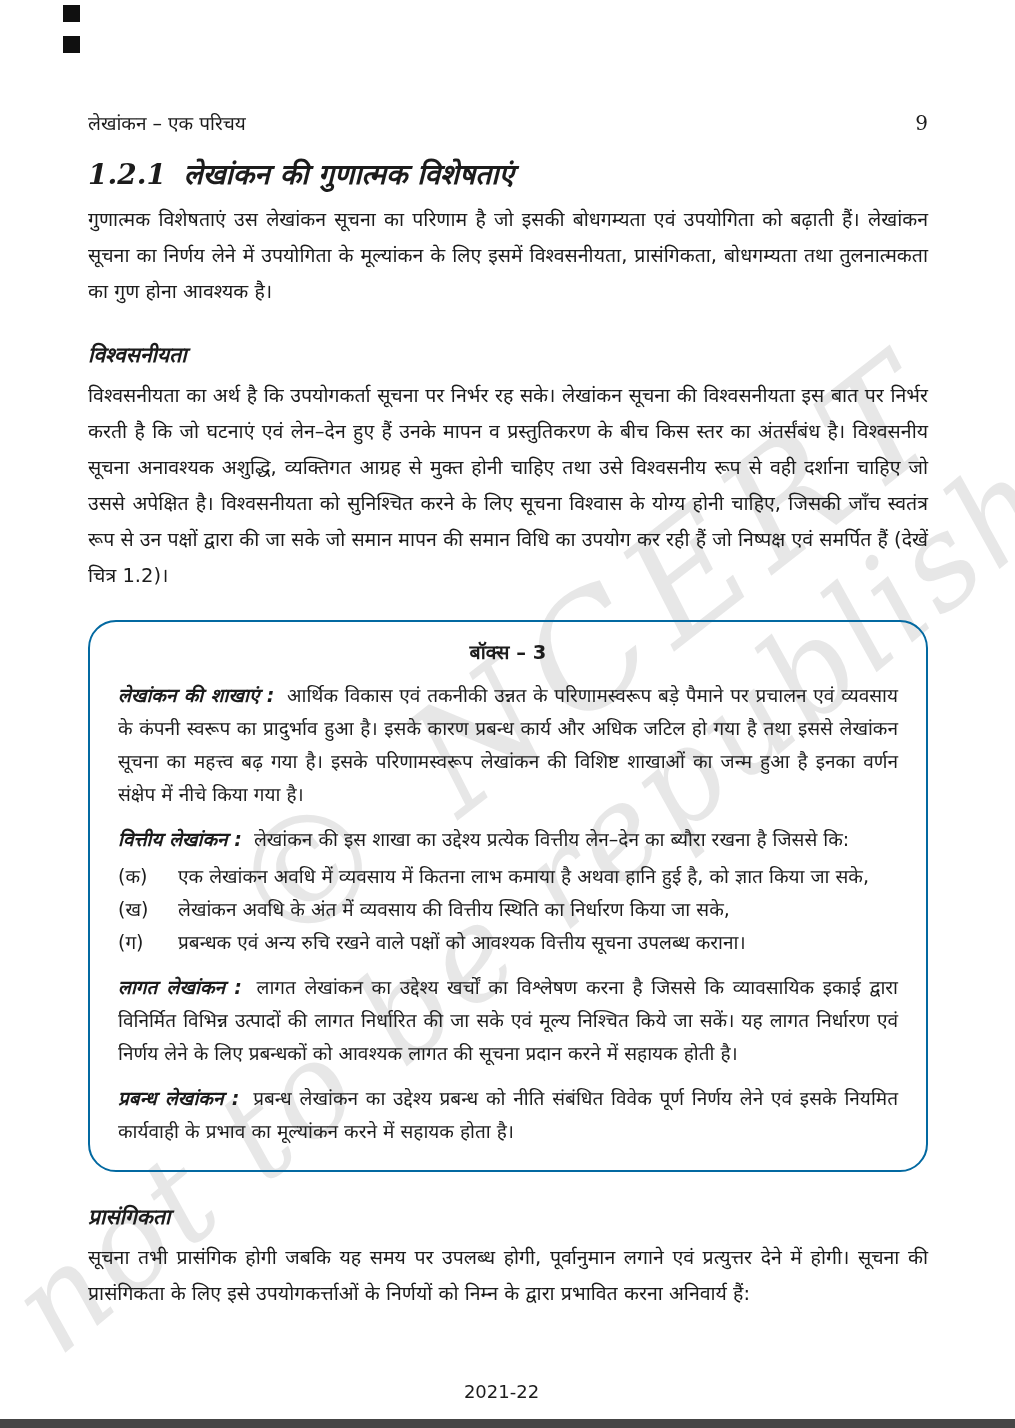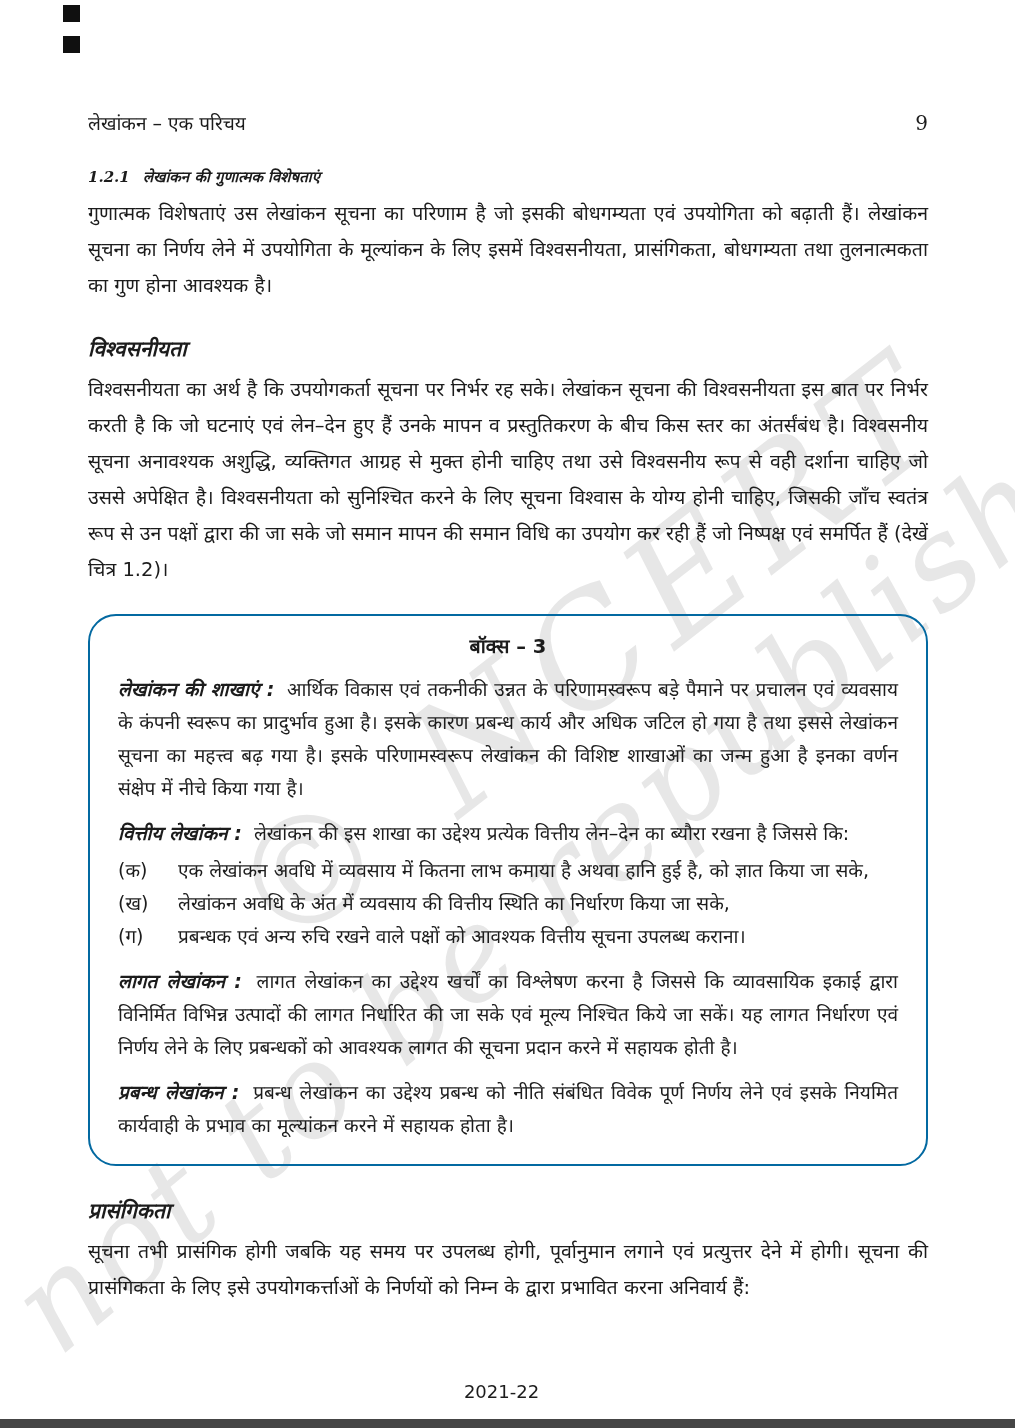--- a/index.html
+++ b/index.html
@@ -55,22 +55,22 @@
 
   .running-head {
     display: flex;
     justify-content: space-between;
     align-items: baseline;
     font-size: 19px;
   }
   .rh-right { font-family: "DejaVu Serif", serif; font-size: 20px; }
 
   .sec-heading {
-    margin: 30px 0 6px 0;
-    font-size: 15px;
+    margin: 18px 0 6px 0;
+    font-size: 28px;
     font-weight: bold;
     font-style: italic;
   }
   .sec-num { font-family: "DejaVu Serif", serif; margin-right: 8px; }
 
   .body-para {
     margin: 10px 0 0 0;
     font-size: 19.5px;
     line-height: 36px;
     text-align: justify;

